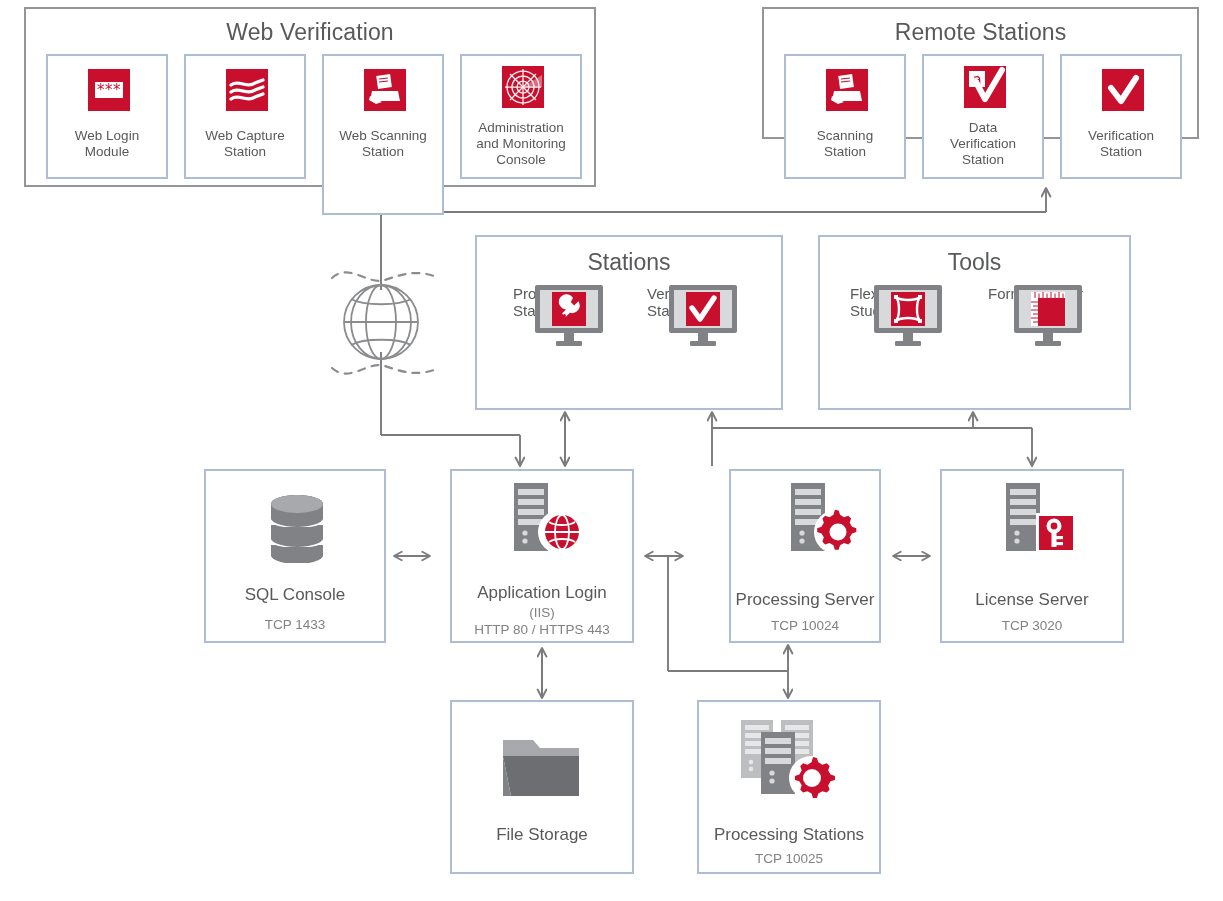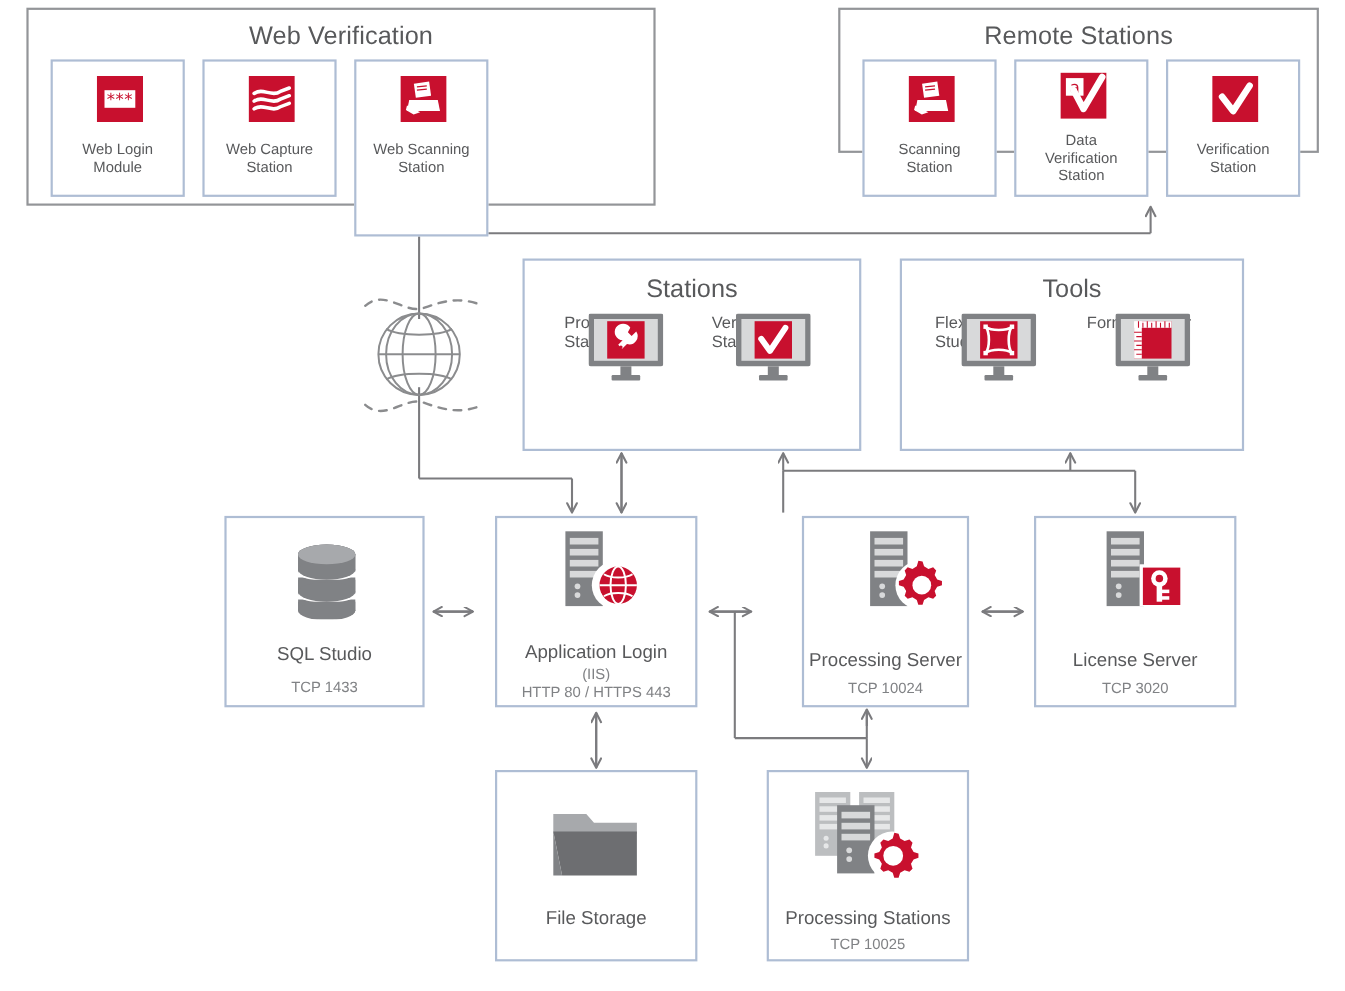--- a/index.html
+++ b/index.html
@@ -197,20 +197,40 @@
           <g stroke="#c8102e" stroke-width="1.2">
             <line x1="15" y1="10" x2="24" y2="9"></line>
             <line x1="15" y1="13" x2="24" y2="12"></line>
           </g>
         </svg>
       </div>
       <div class="cap" style="top:72px;">Web Scanning</div>
       <div class="cap" style="top:88px;">Station</div>
     </div>
 
+    <div class="card" style="left:434px;top:45px;width:122px;height:125px;">
+      <div class="ticon" style="left:40px;top:10px;width:42px;height:42px;">
+        <svg width="42" height="42" viewBox="0 0 42 42">
+          <rect x="0" y="0" width="42" height="42" fill="#c8102e"></rect>
+          <g stroke="#ffffff" stroke-width="1.25" fill="none" opacity="0.95">
+            <circle cx="21" cy="21" r="16"></circle>
+            <circle cx="21" cy="21" r="11"></circle>
+            <circle cx="21" cy="21" r="6"></circle>
+            <line x1="21" y1="3" x2="21" y2="39"></line>
+            <line x1="3" y1="21" x2="39" y2="21"></line>
+            <line x1="8" y1="8" x2="34" y2="34"></line>
+            <line x1="34" y1="8" x2="8" y2="34"></line>
+          </g>
+          <path d="M21,21 L40,9 L40,21 Z" fill="#ffffff" opacity="0.38"></path>
+        </svg>
+      </div>
+      <div class="cap" style="top:64px;">Administration</div>
+      <div class="cap" style="top:80px;">and Monitoring</div>
+      <div class="cap" style="top:96px;">Console</div>
+    </div>
   </div>
 
   <div class="group" style="left:762px;top:7px;width:437px;height:132px;">
     <div class="group-title">Remote Stations</div>
 
     <div class="card" style="left:20px;top:45px;width:122px;height:125px;">
       <div class="ticon" style="left:40px;top:13px;width:42px;height:42px;">
         <svg width="42" height="42" viewBox="0 0 42 42">
           <rect x="0" y="0" width="42" height="42" fill="#c8102e"></rect>
           <g fill="#ffffff">
@@ -389,21 +409,21 @@
           <rect x="10" y="36" width="52" height="11"></rect>
           <ellipse cx="36" cy="47" rx="26" ry="9"></ellipse>
           <rect x="10" y="56" width="52" height="8"></rect>
           <ellipse cx="36" cy="64" rx="26" ry="8"></ellipse>
         </g>
         <g fill="#a7a9ac">
           <ellipse cx="36" cy="13" rx="26" ry="9"></ellipse>
         </g>
       </svg>
     </div>
-    <div class="nlabel" style="top:113px;">SQL Studio</div>
+    <div class="nlabel" style="top:113px;">SQL Console</div>
     <div class="nsub" style="top:145px;">TCP 1433</div>
   </div>
 
   <div class="node" style="left:450px;top:469px;width:184px;height:174px;">
     <div class="ticon" style="left:52px;top:10px;width:82px;height:82px;">
       <svg width="82" height="82" viewBox="0 0 82 82">
         <rect x="10" y="2" width="34" height="68" fill="#808285"></rect>
         <g fill="#d8d9da">
           <rect x="14" y="8" width="26" height="6"></rect>
           <rect x="14" y="18" width="26" height="6"></rect>

